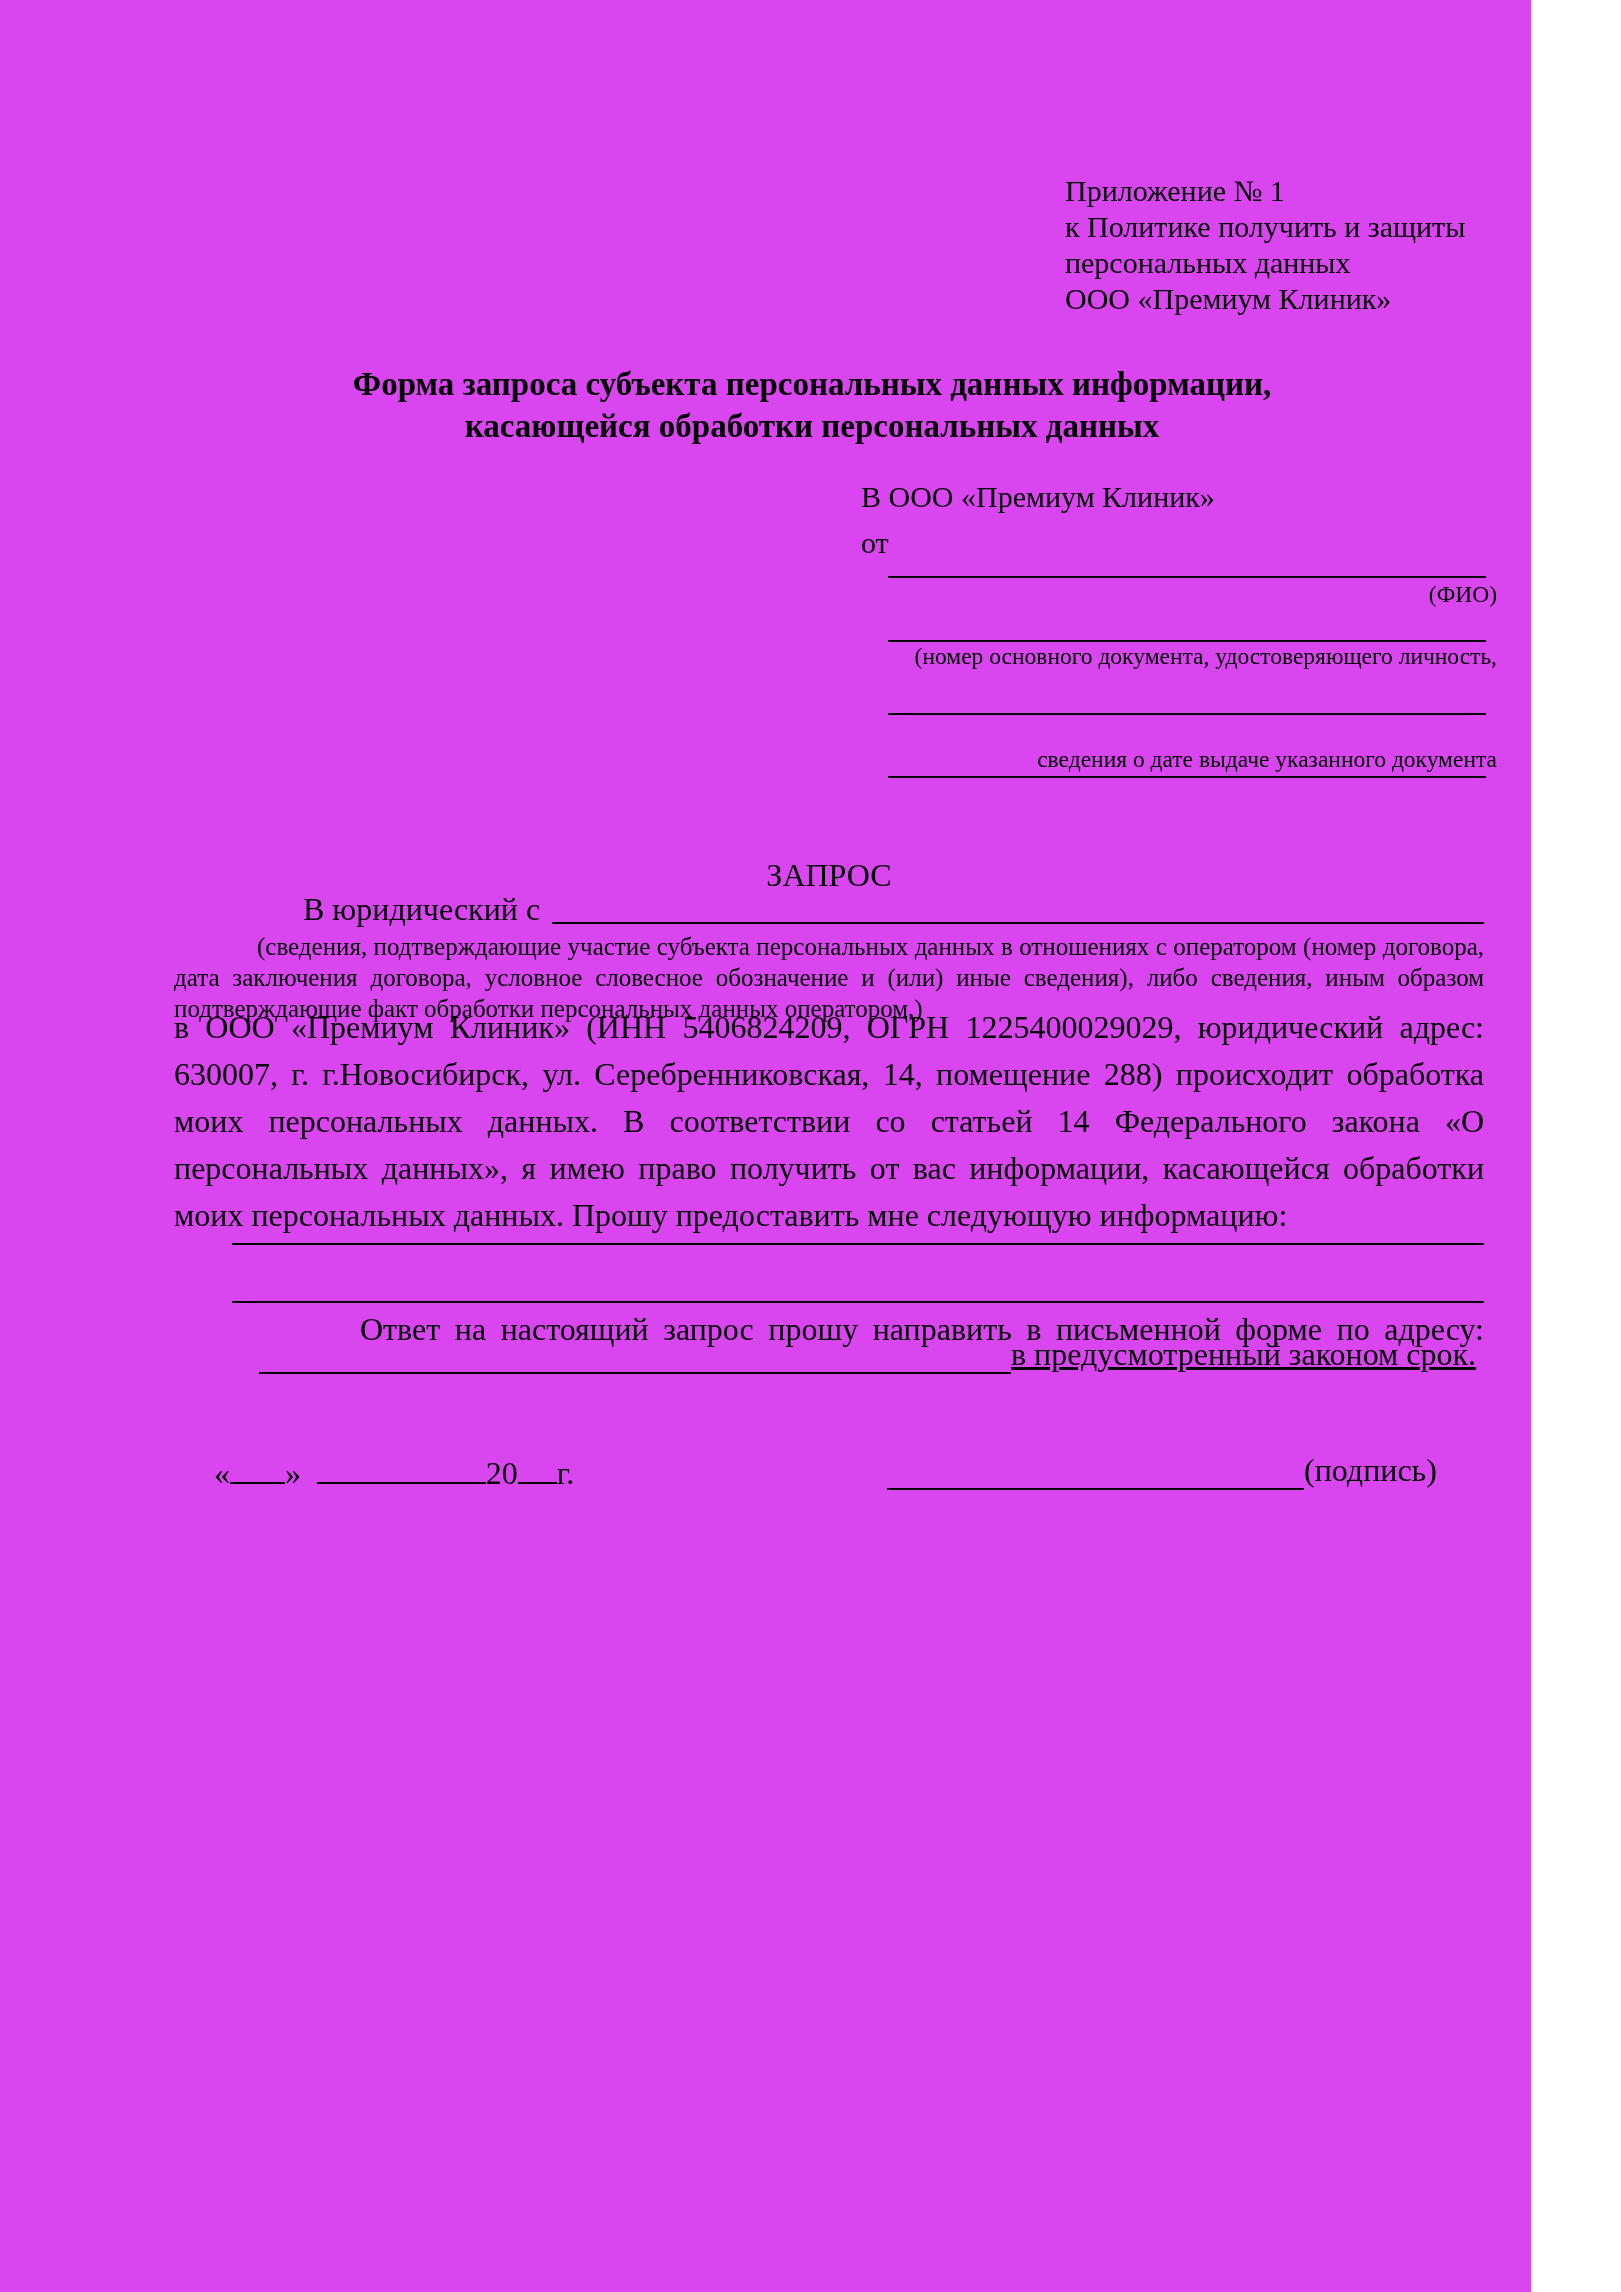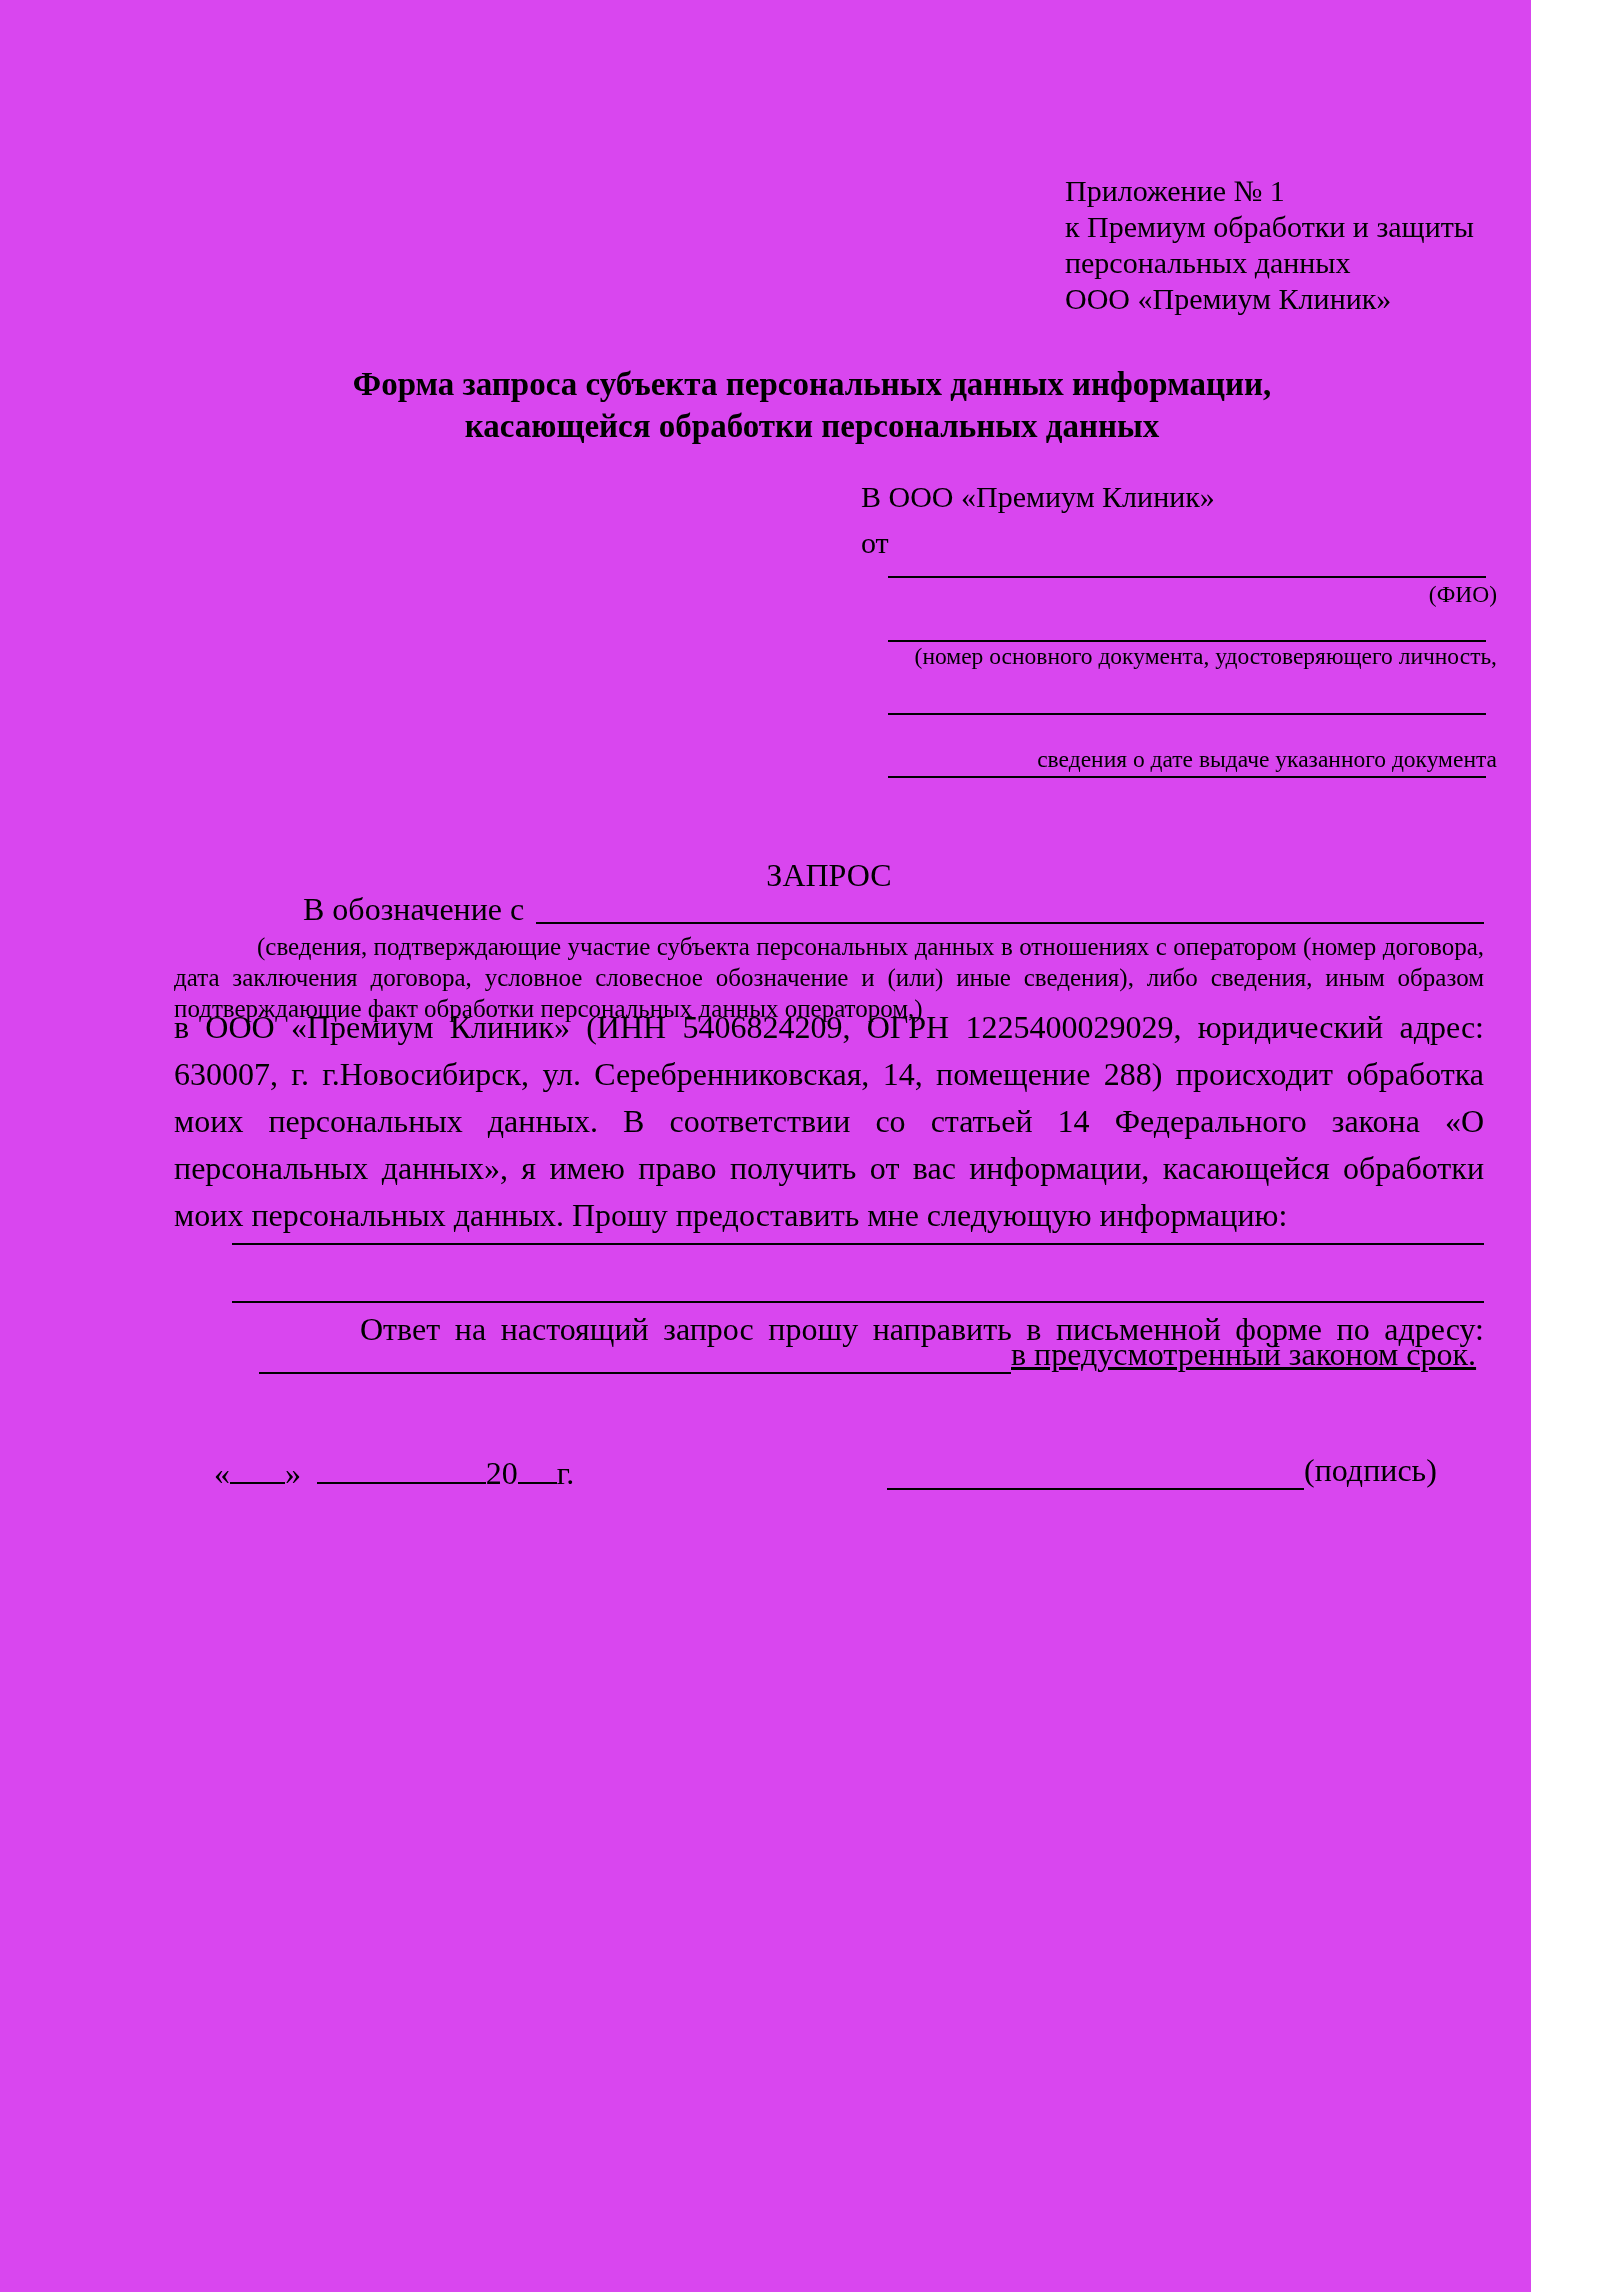--- a/index.html
+++ b/index.html
@@ -179,21 +179,21 @@
   .sig-line    { width: 417px; border-bottom: 2.9px solid #000; align-self: stretch; }
   .sig-caption { white-space: nowrap; line-height: 39px; }
 </style>
 </head>
 <body>
 
 <div class="page">
 
   <div class="appendix-header">
     <div>Приложение № 1</div>
-    <div>к Премиум обработки и защиты</div>
+    <div>к Политике получить и защиты</div>
     <div>персональных данных</div>
     <div>ООО «Премиум Клиник»</div>
   </div>
 
   <div class="form-title">
     <div>Форма запроса субъекта персональных данных информации,</div>
     <div>касающейся обработки персональных данных</div>
   </div>
 
   <div class="addressee">
@@ -208,21 +208,21 @@
 
     <div class="addr-line u3"></div>
     <div class="addr-caption c3">сведения о дате выдаче указанного документа</div>
 
     <div class="addr-line u4"></div>
   </div>
 
   <div class="request-heading">ЗАПРОС</div>
 
   <div class="lead-line">
-    <span class="lead-label">В обозначение с</span>
+    <span class="lead-label">В юридический с</span>
     <span class="lead-fill"></span>
   </div>
 
   <div class="note-par">(сведения, подтверждающие участие субъекта персональных данных в отношениях с оператором (номер договора, дата заключения договора, условное словесное обозначение и (или) иные сведения), либо сведения, иным образом подтверждающие факт обработки персональных данных оператором,)</div>
 
   <div class="body-par">в ООО «Премиум Клиник» (ИНН 5406824209, ОГРН 1225400029029, юридический адрес: 630007, г. г.Новосибирск, ул. Серебренниковская, 14, помещение 288) происходит обработка моих персональных данных. В соответствии со статьей 14 Федерального закона «О персональных данных», я имею право получить от вас информации, касающейся обработки моих персональных данных. Прошу предоставить мне следующую информацию:</div>
 
   <div class="write-line w1"></div>
   <div class="write-line w2"></div>
 

